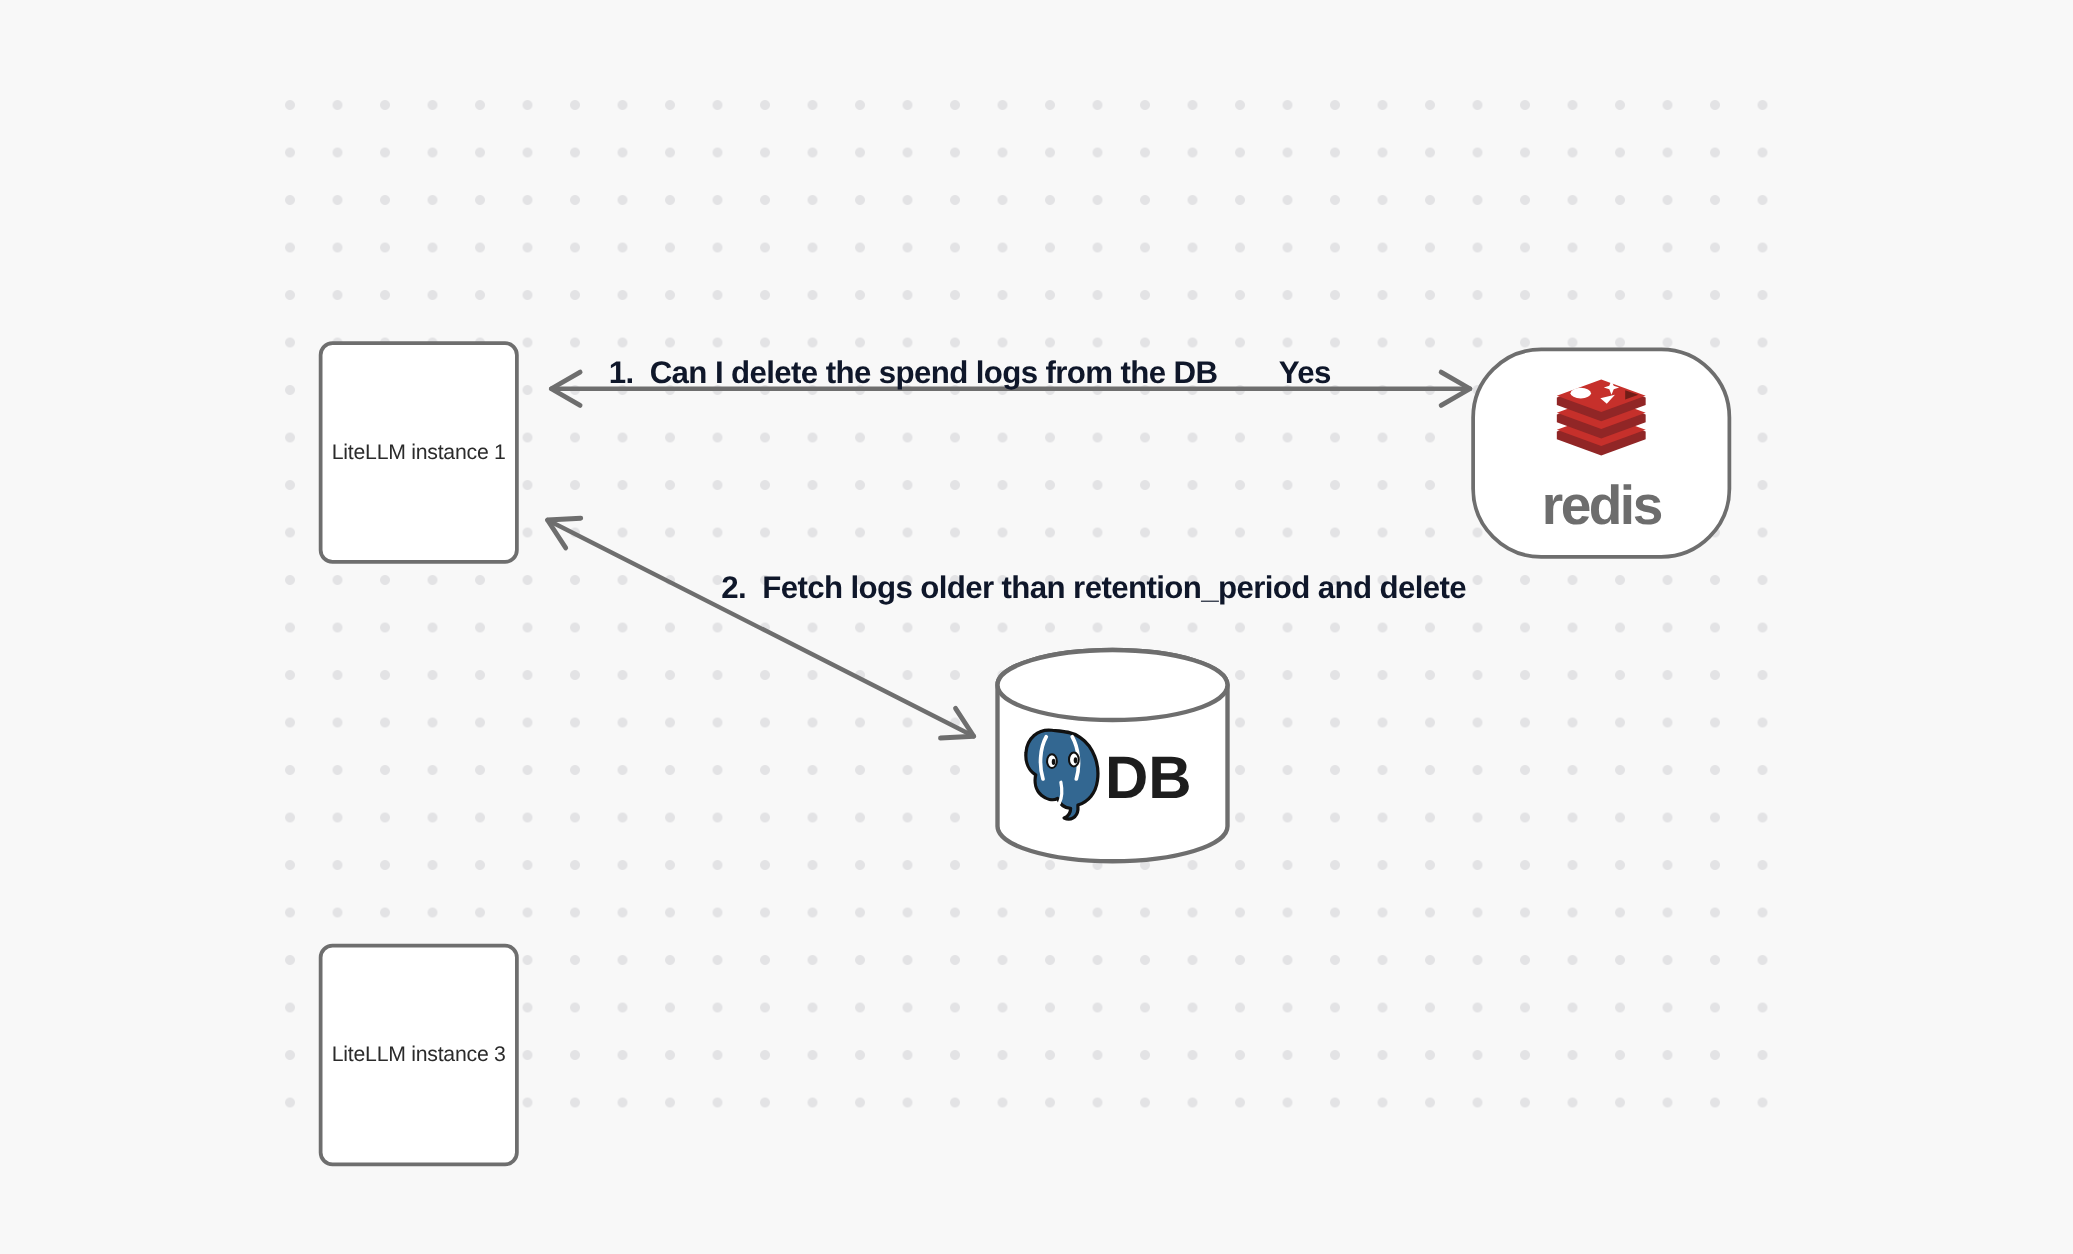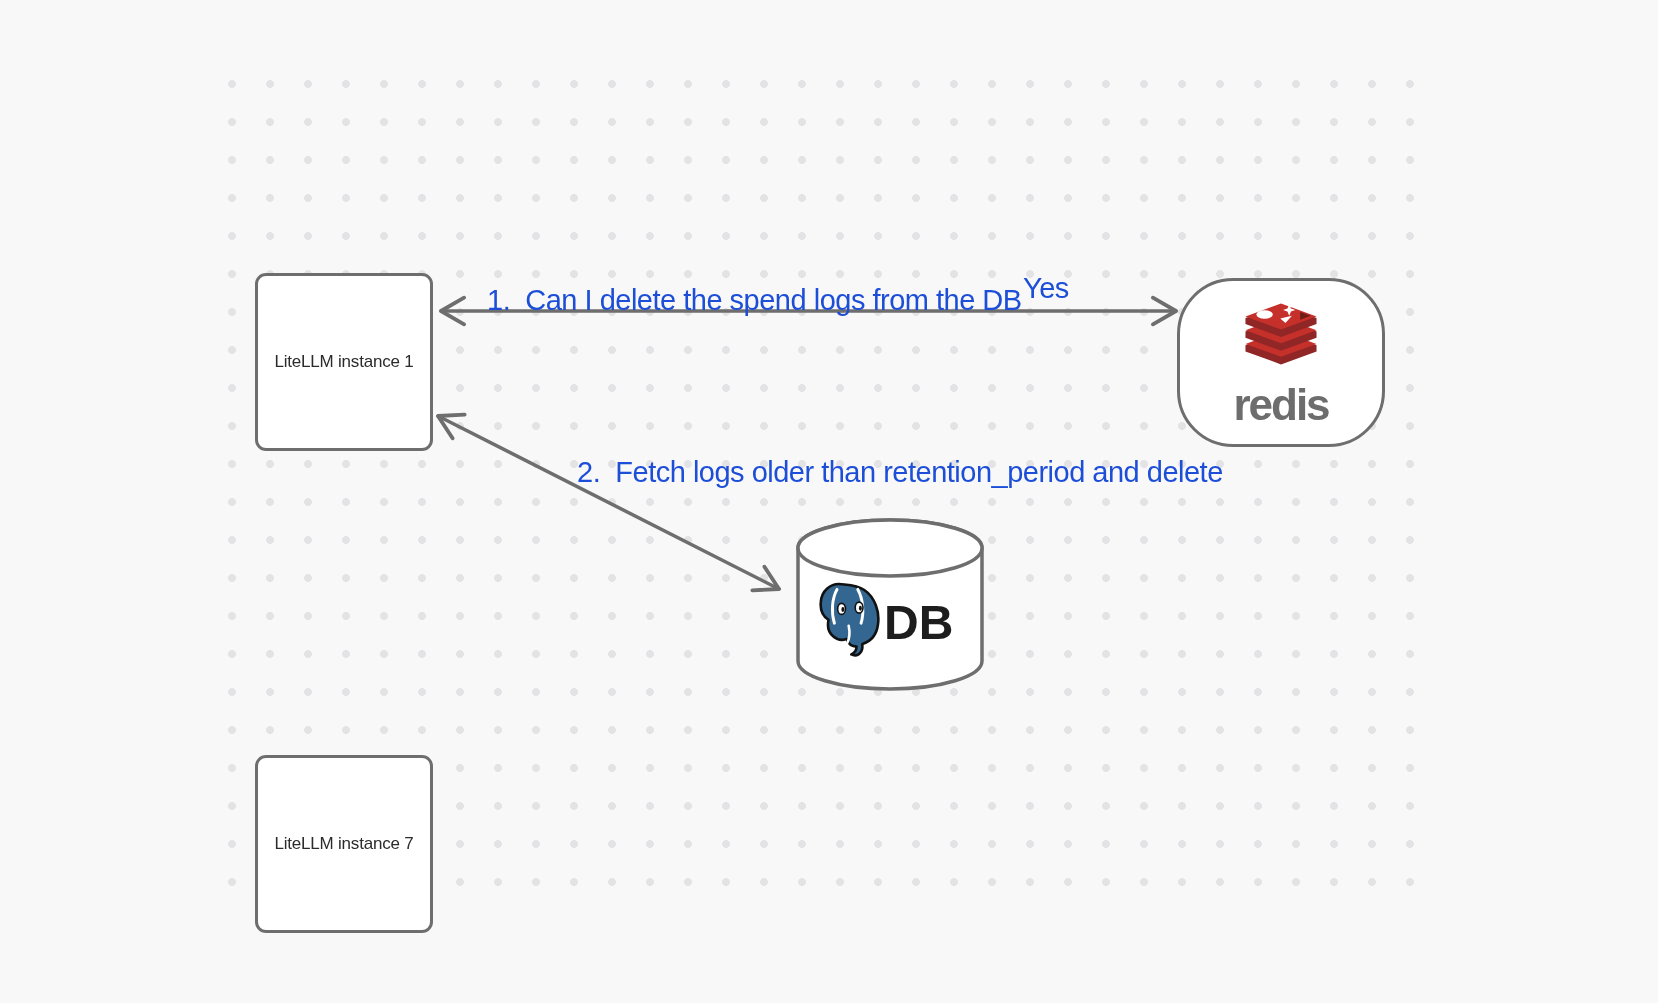--- a/index.html
+++ b/index.html
@@ -13,21 +13,21 @@
 
   
   .dots {
     position: absolute; left: 213px; top: 65px; width: 1216px; height: 836px;
     background-image: radial-gradient(circle, #e3e3e5 3.6px, rgba(227,227,229,0) 4.3px);
     background-size: 38px 38px;
   }
 
   
   .box {
-    position: absolute; left: 255px; width: 178px; height: 178px;
+    position: absolute; left: 255px; width: 160px; height: 178px;
     box-sizing: border-box;
     background: #ffffff;
     border: 3.5px solid #6e6e6e;
     border-radius: 11px;
     display: flex; align-items: center; justify-content: center;
   }
   .box1 { top: 273px; }
   .box2 { top: 515px; }
   .box3 { top: 755px; }
   .box-label {
@@ -56,25 +56,25 @@
     position: absolute; left: 884px; top: 599px;
     font-size: 48px; font-weight: 600; color: #1d1d1d; line-height: 1; white-space: pre;
   }
 
   
   .arrows { position: absolute; left: 0; top: 0; pointer-events: none; }
 
   
   .arrow-label {
     position: absolute;
-    font-size: 29px; font-weight: 400; color: #1d4ed8;
+    font-size: 25px; font-weight: 700; color: #0f172a;
     letter-spacing: -0.5px; line-height: 1; white-space: pre;
   }
   .label-1   { left: 487px;  top: 286px; }
-  .label-yes { left: 1023px; top: 274px; }
+  .label-yes { left: 1023px; top: 286px; }
   .label-2   { left: 577px;  top: 458px; }
 </style>
 </head>
 <body>
 
 <div class="stage">
 
   <div class="dots"></div>
 
   <svg class="arrows" width="1658" height="1003" viewBox="0 0 1658 1003">
@@ -84,21 +84,21 @@
       </marker>
     </defs>
     <line x1="441" y1="311" x2="1176" y2="311" stroke="#6e6e6e" stroke-width="3.5" stroke-linecap="round" marker-start="url(#chev)" marker-end="url(#chev)"></line>
     <line x1="438" y1="416" x2="779" y2="589" stroke="#6e6e6e" stroke-width="3.5" stroke-linecap="round" marker-start="url(#chev)" marker-end="url(#chev)"></line>
   </svg>
 
   <div class="box box1">
     <span class="box-label">LiteLLM instance 1</span>
   </div>
   <div class="box box3">
-    <span class="box-label">LiteLLM instance 7</span>
+    <span class="box-label">LiteLLM instance 3</span>
   </div>
 
   <div class="redis-node">
     <svg class="redis-icon" viewBox="0 0 120 92">
 
       <path d="M60 42 L112 61 L112 70 L60 89 L8 70 L8 61 Z" fill="#912626"></path>
       <path d="M60 40 L112 59 L60 78 L8 59 Z" fill="#c6302b"></path>
 
       <path d="M60 22 L112 41 L112 50 L60 69 L8 50 L8 41 Z" fill="#912626"></path>
       <path d="M60 20 L112 39 L60 58 L8 39 Z" fill="#c6302b"></path>

